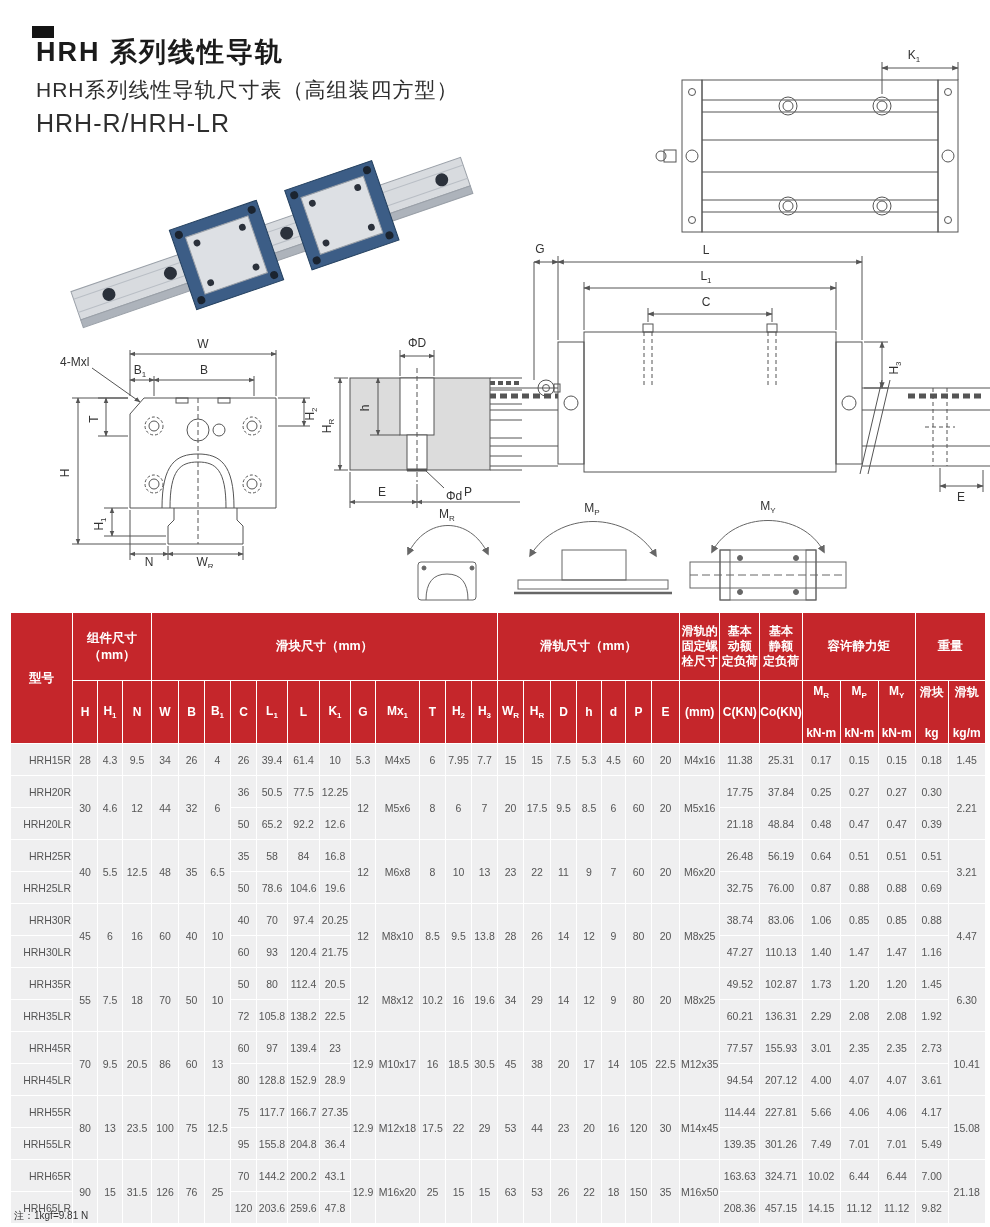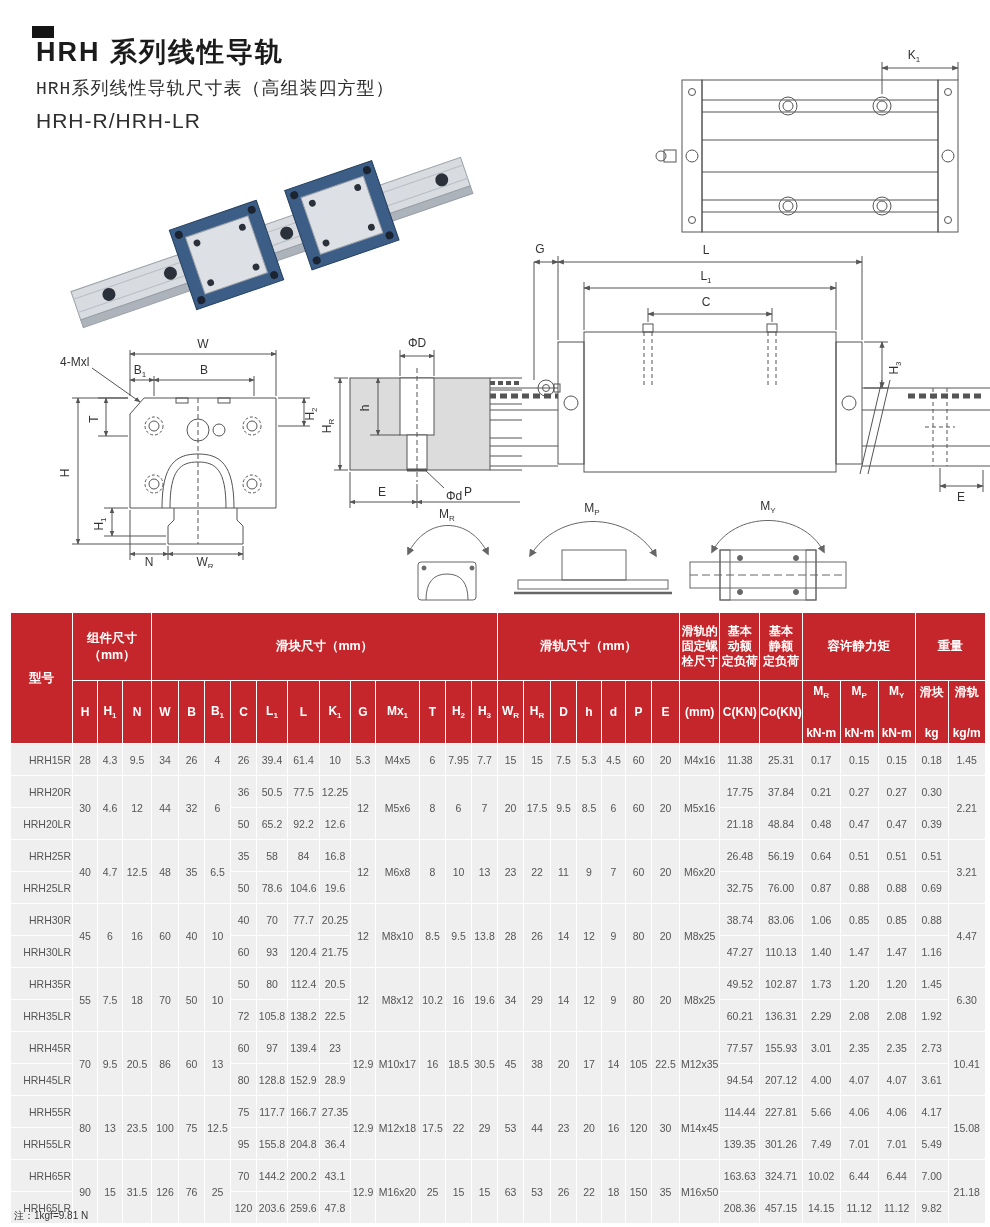--- a/index.html
+++ b/index.html
@@ -2,22 +2,22 @@
 <html><head>
 <meta charset="utf-8">
 <style>
   html,body{margin:0;padding:0;background:#ffffff;}
   #page{position:relative;width:990px;height:1227px;background:#fff;overflow:hidden;
         font-family:"Liberation Sans","DejaVu Sans",sans-serif;color:#222;}
   .abs{position:absolute;}
   
   #corner-mark{left:32px;top:26px;width:22px;height:12px;background:#141414;}
   #page-title{left:36px;top:34px;font-size:27px;font-weight:bold;color:#1b1b1b;letter-spacing:2px;}
-  #page-subtitle{left:36px;top:76px;font-size:18px;color:#2e2e2e;letter-spacing:1px;font-family:Liberation Mono, monospace;}
-  #page-model-line{left:36px;top:109px;font-size:21px;color:#2e2e2e;letter-spacing:1px;}
+  #page-subtitle{left:36px;top:76px;font-size:21px;color:#2e2e2e;letter-spacing:1px;}
+  #page-model-line{left:36px;top:109px;font-size:25px;color:#2e2e2e;letter-spacing:1px;}
   #footnote{left:14px;top:1209px;font-size:10px;color:#333;}
   
   svg text{font-family:"Liberation Sans","DejaVu Sans",sans-serif;font-size:12px;fill:#333;}
   
   #spec-table{position:absolute;left:10px;top:612px;border-collapse:collapse;table-layout:fixed;}
   #spec-table th,#spec-table td{border:1.5px solid #fff;overflow:hidden;}
   #spec-table thead th{background:#c5262b;color:#fff;vertical-align:middle;text-align:center;padding:0;}
   tr.hrow1{height:68px;}
   tr.hrow2 th{height:60px;font-size:12px;}
   .g1{font-size:12.5px;font-weight:bold;white-space:pre-line;line-height:1.3;}
@@ -486,21 +486,21 @@
           <td rowspan="2">20</td>
           <td rowspan="2">17.5</td>
           <td rowspan="2">9.5</td>
           <td rowspan="2">8.5</td>
           <td rowspan="2">6</td>
           <td rowspan="2">60</td>
           <td rowspan="2">20</td>
           <td rowspan="2">M5x16</td>
           <td>17.75</td>
           <td>37.84</td>
-          <td>0.21</td>
+          <td>0.25</td>
           <td>0.27</td>
           <td>0.27</td>
           <td>0.30</td>
           <td rowspan="2">2.21</td>
         </tr>
         <tr>
           <td class="model">HRH20LR</td>
           <td>50</td>
           <td>65.2</td>
           <td>92.2</td>
@@ -508,21 +508,21 @@
           <td>21.18</td>
           <td>48.84</td>
           <td>0.48</td>
           <td>0.47</td>
           <td>0.47</td>
           <td>0.39</td>
         </tr>
         <tr>
           <td class="model">HRH25R</td>
           <td rowspan="2">40</td>
-          <td rowspan="2">4.7</td>
+          <td rowspan="2">5.5</td>
           <td rowspan="2">12.5</td>
           <td rowspan="2">48</td>
           <td rowspan="2">35</td>
           <td rowspan="2">6.5</td>
           <td>35</td>
           <td>58</td>
           <td>84</td>
           <td>16.8</td>
           <td rowspan="2">12</td>
           <td rowspan="2">M6x8</td>
@@ -561,21 +561,21 @@
         <tr>
           <td class="model">HRH30R</td>
           <td rowspan="2">45</td>
           <td rowspan="2">6</td>
           <td rowspan="2">16</td>
           <td rowspan="2">60</td>
           <td rowspan="2">40</td>
           <td rowspan="2">10</td>
           <td>40</td>
           <td>70</td>
-          <td>77.7</td>
+          <td>97.4</td>
           <td>20.25</td>
           <td rowspan="2">12</td>
           <td rowspan="2">M8x10</td>
           <td rowspan="2">8.5</td>
           <td rowspan="2">9.5</td>
           <td rowspan="2">13.8</td>
           <td rowspan="2">28</td>
           <td rowspan="2">26</td>
           <td rowspan="2">14</td>
           <td rowspan="2">12</td>

